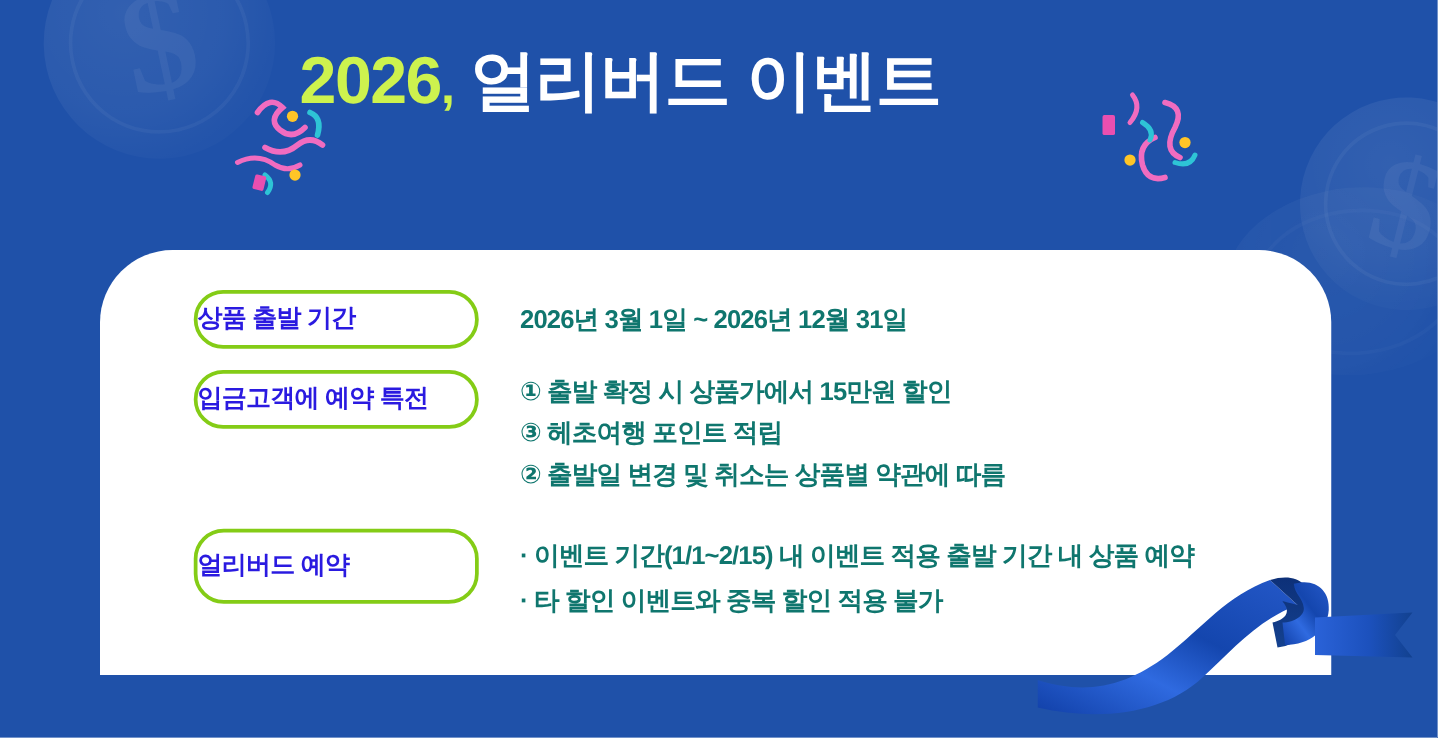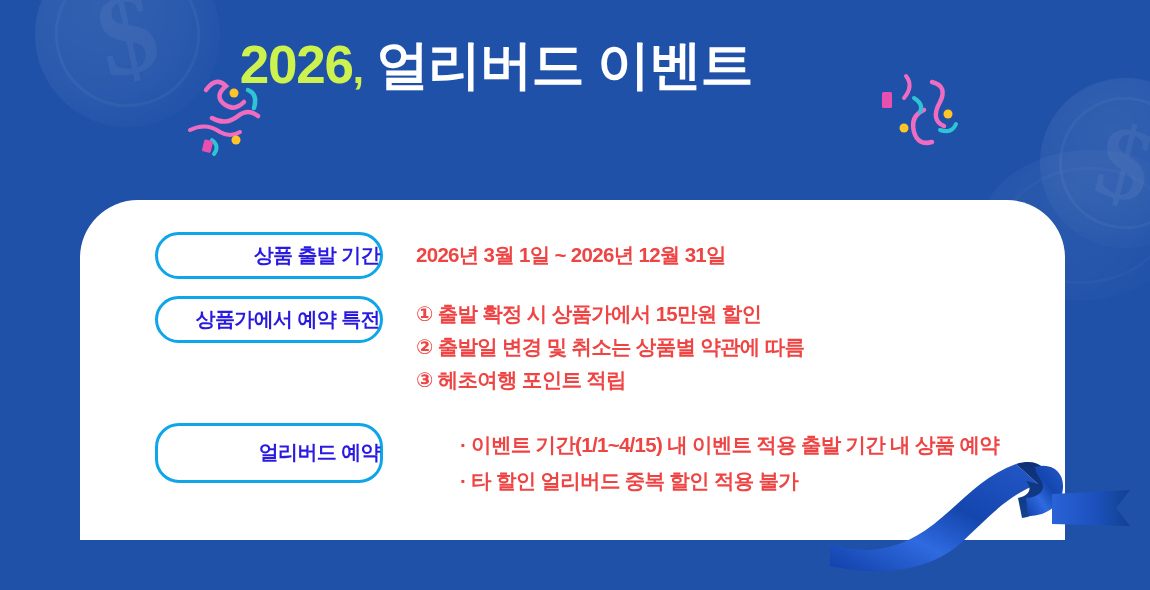--- a/index.html
+++ b/index.html
@@ -127,32 +127,32 @@
     left: 75px;
     top: 32px;
     width: 880px;
   }
   .row {
     display: flex;
     align-items: flex-start;
   }
   #row-period     { margin-top: 0px; }
   #row-benefit    { margin-top: 17px; }
-  #row-conditions { margin-top: 26px; gap: 44px; }
+  #row-conditions { margin-top: 26px; }
 
   
   .pill {
     flex: 0 0 auto;
     width: 228px;
     box-sizing: border-box;
-    border: 3px solid #0ea5e9;
+    border: 3px solid #84cc16;
     color: #2a1ae0;
     font-size: 20px;
     font-weight: 700;
-    text-align: right;
+    text-align: left;
     letter-spacing: -0.6px;
     background: #ffffff;
     white-space: nowrap;
   }
   .pill-1line {
     border-radius: 26px;
     padding: 10px 0 11px;
     line-height: 1.0;
   }
   .pill-2line {
@@ -161,21 +161,21 @@
     line-height: 1.32;
   }
   .pill-2line .pl {
     display: block;
   }
 
   
   .body {
     flex: 1 1 auto;
     padding-left: 33px;
-    color: #ef4444;
+    color: #0f766e;
   }
   .body-line {
     display: block;
     font-size: 20.5px;
     font-weight: 700;
     letter-spacing: -0.7px;
     white-space: nowrap;
   }
   #period-text {
     padding-top: 9px;
@@ -249,35 +249,35 @@
     <div id="rows">
 
       <div class="row" id="row-period">
         <div class="pill pill-1line">상품 출발 기간</div>
         <div class="body" id="period-text">
           <span class="body-line">2026년 3월 1일 ~ 2026년 12월 31일</span>
         </div>
       </div>
 
       <div class="row" id="row-benefit">
-        <div class="pill pill-1line">상품가에서 예약 특전</div>
+        <div class="pill pill-1line">입금고객에 예약 특전</div>
         <div class="body" id="benefit-list">
           <span class="body-line">① 출발 확정 시 상품가에서 15만원 할인</span>
+          <span class="body-line">③ 헤초여행 포인트 적립</span>
           <span class="body-line">② 출발일 변경 및 취소는 상품별 약관에 따름</span>
-          <span class="body-line">③ 헤초여행 포인트 적립</span>
         </div>
       </div>
 
       <div class="row" id="row-conditions">
         <div class="pill pill-2line">
           <span class="pl">얼리버드 예약</span>
         </div>
         <div class="body" id="condition-list">
-          <span class="body-line">· 이벤트 기간(1/1~4/15) 내 이벤트 적용 출발 기간 내 상품 예약</span>
-          <span class="body-line">· 타 할인 얼리버드 중복 할인 적용 불가</span>
+          <span class="body-line">· 이벤트 기간(1/1~2/15) 내 이벤트 적용 출발 기간 내 상품 예약</span>
+          <span class="body-line">· 타 할인 이벤트와 중복 할인 적용 불가</span>
         </div>
       </div>
 
     </div>
   </div>
 
   <svg id="ribbon" viewBox="0 0 320 158">
     <defs>
       <linearGradient id="rb-main" x1="0" y1="1" x2="1" y2="0">
         <stop offset="0%" stop-color="#1140a8"></stop>

